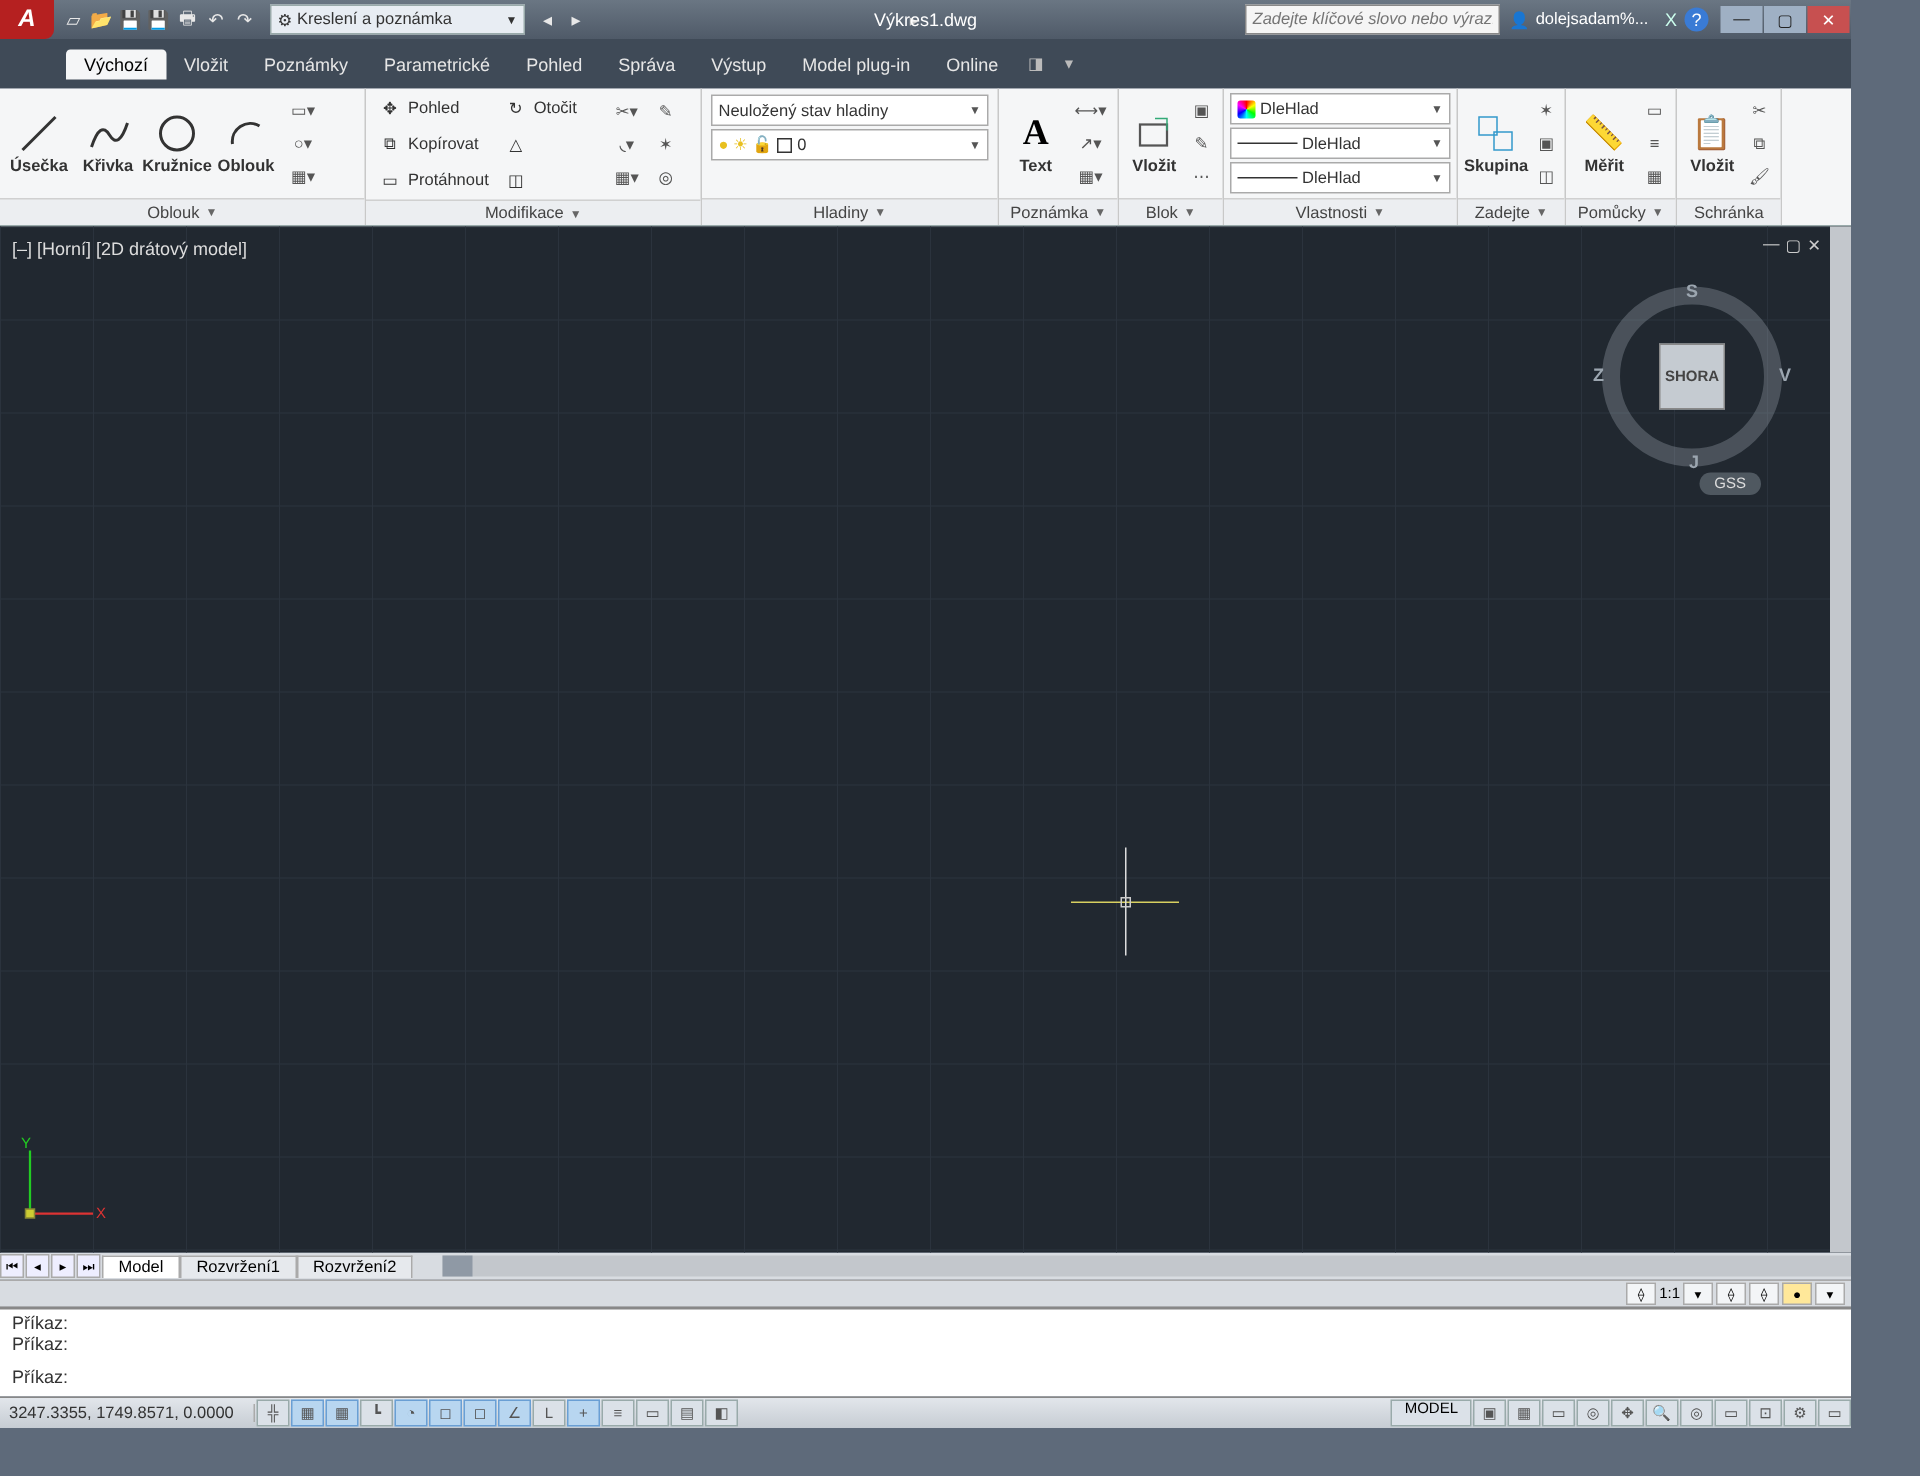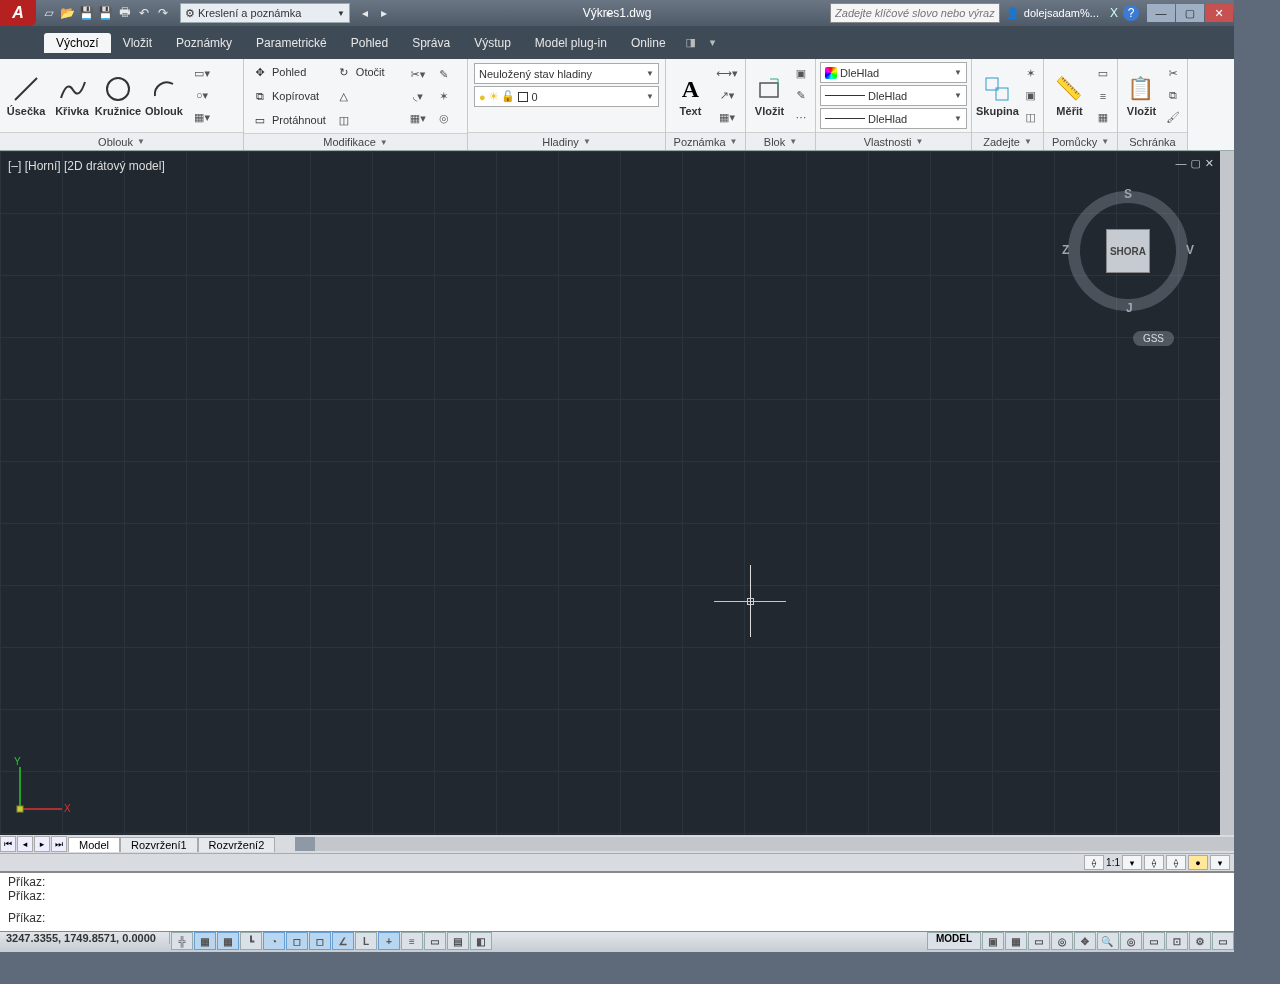--- a/index.html
+++ b/index.html
@@ -50,40 +50,40 @@
 .scrollbar-v { position:absolute; right:0; top:0; width:14px; height:100%; background:#c3c7cc; }
 .crosshair { position:absolute; left:750px; top:450px; width:1px; height:1px; }
 .crosshair:before { content:""; position:absolute; left:-36px; top:0; width:72px; height:1px; background:#d8d060; }
 .crosshair:after { content:""; position:absolute; top:-36px; left:0; height:72px; width:1px; background:#ddd; }
 .pickbox { position:absolute; left:747px; top:447px; width:7px; height:7px; border:1px solid #ccc; }
 .ucs { position:absolute; left:12px; bottom:18px; }
 .viewcube { position:absolute; top:40px; right:46px; width:120px; height:120px; }
 .vc-ring { width:120px; height:120px; border:12px solid rgba(170,180,190,.3); border-radius:50%; position:absolute; }
 .vc-face { position:absolute; left:38px; top:38px; width:44px; height:44px; background:#c5cbd1; border:1px solid #888; display:flex; align-items:center; justify-content:center; font-size:10px; font-weight:bold; color:#444; }
 .vc-dir { position:absolute; font-size:12px; font-weight:bold; color:#9ca6b0; }
-.gss { position:absolute; top:180px; right:60px; padding:2px 10px; background:rgba(150,160,170,.4); border-radius:8px; font-size:10px; color:#ddd; }
+.gss { position:absolute; top:164px; right:60px; padding:2px 10px; background:rgba(150,160,170,.4); border-radius:8px; font-size:10px; color:#ddd; }
 
 
 .layout-tabs { height:18px; background:#d8dce1; display:flex; align-items:center; font-size:11px; }
 .navarr { width:16px; height:16px; display:flex; align-items:center; justify-content:center; border:1px solid #aaa; background:#eef; margin-right:1px; cursor:pointer; font-size:9px; }
 .ltab { padding:1px 10px; background:#e6e9ed; border:1px solid #aaa; border-bottom:none; cursor:pointer; }
 .ltab.active { background:#fff; font-weight:normal; }
 .hscroll { flex:1; height:14px; background:#c3c7cc; margin-left:20px; position:relative; }
 .hscroll .thumb { position:absolute; left:0; width:20px; height:100%; background:#8f99a5; }
 
 
 .annobar { height:18px; background:#d8dce1; border-top:1px solid #aaa; display:flex; align-items:center; justify-content:flex-end; gap:2px; padding:0 4px; font-size:10px; }
 .annobar .btn { width:20px; height:15px; border:1px solid #aaa; background:#f3f5f7; display:flex; align-items:center; justify-content:center; font-size:9px; }
 
 
 .cmdwin { height:60px; background:#fff; border-top:2px solid #888; font-family:Consolas,monospace; font-size:12px; padding:2px 8px; color:#333; overflow:hidden; }
 .cmdwin .line { white-space:pre; }
 
 
-.statusbar { height:21px; background:linear-gradient(#e2e6eb,#c6ccd3); border-top:1px solid #888; display:flex; align-items:flex-start; font-size:11px;font-weight:bold; }
+.statusbar { height:21px; background:linear-gradient(#e2e6eb,#c6ccd3); border-top:1px solid #888; display:flex; align-items:center; font-size:11px; }
 .coords { width:170px; padding-left:6px; color:#333; border-right:1px solid #aaa; }
 .stbtn { width:22px; height:18px; border:1px solid #9aa; background:#dbe1e8; margin-left:1px; display:flex; align-items:center; justify-content:center; font-size:10px; cursor:pointer; color:#555; }
 .stbtn.on { background:#b8d6f0; border-color:#6a9fd4; }
 .sp { flex:1; }
 .modelbtn { padding:0 8px; height:18px; border:1px solid #9aa; background:#dbe1e8; font-size:10px; }
 
 svg { display:block; }
 </style>
 </head>
 <body>

